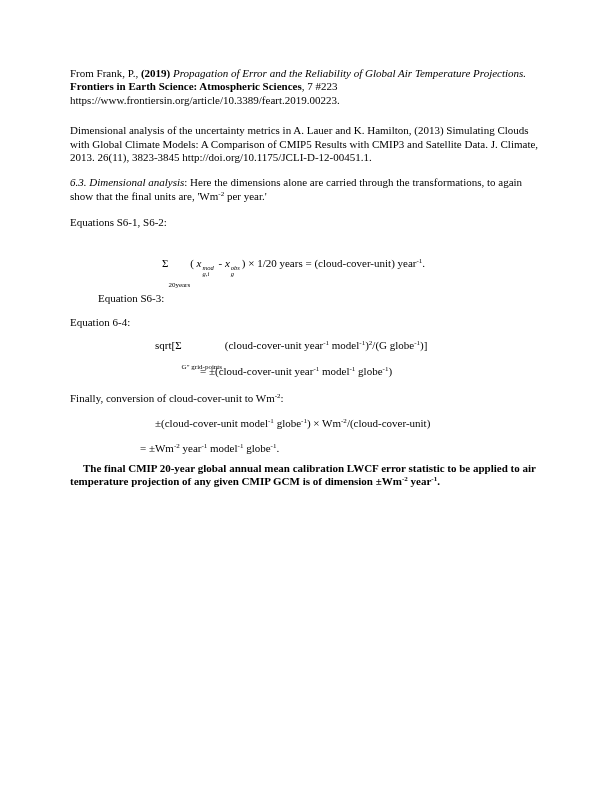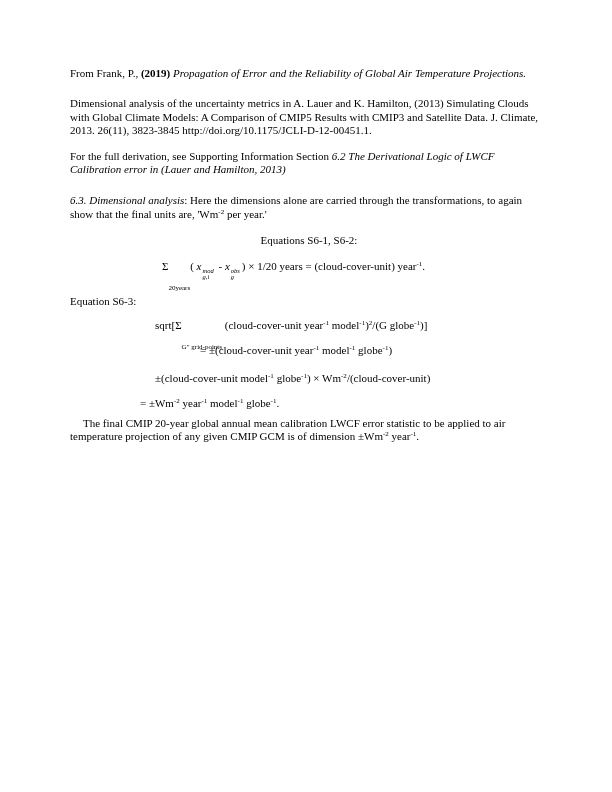--- a/index.html
+++ b/index.html
@@ -32,66 +32,69 @@
     font-style: italic;
     vertical-align: -3px;
     margin: 0 2px 0 1px;
   }
 
   
   .citation            { margin-bottom: 17px; }
   .ref-paragraph       { margin-bottom: 12px; }
   .derivation-note     { margin-bottom: 18px; }
   .section-6-3         { margin-bottom: 11px; }
-  .eq-label-1          { margin-bottom: 12px; text-align: center; }
+  .eq-label-1          { margin-bottom: 27px; }
   .eq-s61              { margin-left: 92px;  margin-bottom: 14px; }
-  .eq-label-2          { margin-bottom: 11px; }
+  .eq-label-2          { margin-bottom: 11px; margin-left: 28px; }
   .eq-s63              { margin-left: 42px;  margin-bottom: 9px; }
   .eq-label-3          { margin-bottom: 10px; }
   .eq-64-l1            { margin-left: 85px;  margin-bottom: 10px; }
   .eq-64-l2            { margin-left: 130px; margin-bottom: 12px; }
   .finally-intro       { margin-bottom: 9px; }
   .conv-l1             { margin-left: 85px;  margin-bottom: 10px; }
   .conv-l2             { margin-left: 70px; margin-bottom: 4px; }
-  .closing             { text-indent: 13px; }
+  .closing             { text-indent: 13px; font-weight: bold; }
 </style>
 </head>
 <body>
 
 <div class="page">
   <div class="content">
 
     <div class="block citation">
       <div class="nowrap"><span>From Frank, P., </span><span class="seg-b">(2019)</span><span> </span><span class="seg-i">Propagation of Error and the Reliability of Global Air Temperature Projections.</span></div>
+      <div class="nowrap"><span class="seg-b">Frontiers in Earth Science: Atmospheric Sciences</span><span>, 7 #223</span></div>
+      <div class="nowrap"><span>https://www.frontiersin.org/article/10.3389/feart.2019.00223.</span></div>
     </div>
 
     <div class="block ref-paragraph"><span>Dimensional analysis of the uncertainty metrics in A. Lauer and K. Hamilton, (2013) Simulating Clouds with Global Climate Models: A Comparison of CMIP5 Results with CMIP3 and Satellite Data. J. Climate, 2013. 26(11), 3823-3845 http://doi.org/10.1175/JCLI-D-12-00451.1.</span></div>
 
-    <div class="block derivation-note"><span>For the full derivation, see Supporting Information Section </span><span class="seg-i">6.2 The Derivational Logic of LWCF Calibration error in (Lauer and Hamilton, 2013)</span></div>
 
     <div class="block section-6-3"><span class="seg-i">6.3. Dimensional analysis</span><span>: Here the dimensions alone are carried through the transformations, to again show that the final units are, 'Wm</span><span class="seg-sup">-2</span><span> per year.'</span></div>
 
     <div class="block eq-label-1"><span>Equations S6-1, S6-2:</span></div>
 
     <div class="block eq-s61"><span>Σ</span><span class="seg-sub">20years</span><span>( </span><span class="seg-i">x</span><span class="stack">
           <span>mod</span>
           <span>g,i</span>
         </span><span> - </span><span class="seg-i">x</span><span class="stack">
           <span>obs</span>
           <span>g</span>
         </span><span>) × 1/20 years = (cloud-cover-unit) year</span><span class="seg-sup">-1</span><span>.</span></div>
 
     <div class="block eq-label-2"><span>Equation S6-3:</span></div>
 
 
+    <div class="block eq-label-3"><span>Equation 6-4:</span></div>
 
     <div class="block eq-64-l1"><span>sqrt[Σ</span><span class="seg-sub">G″ grid-points</span><span> (cloud-cover-unit year</span><span class="seg-sup">-1</span><span> model</span><span class="seg-sup">-1</span><span>)</span><span class="seg-sup">2</span><span>/(G globe</span><span class="seg-sup">-1</span><span>)]</span></div>
 
     <div class="block eq-64-l2"><span>= ±(cloud-cover-unit year</span><span class="seg-sup">-1</span><span> model</span><span class="seg-sup">-1</span><span> globe</span><span class="seg-sup">-1</span><span>)</span></div>
 
+    <div class="block finally-intro"><span>Finally, conversion of cloud-cover-unit to Wm</span><span class="seg-sup">-2</span><span>:</span></div>
 
     <div class="block conv-l1"><span>±(cloud-cover-unit model</span><span class="seg-sup">-1</span><span> globe</span><span class="seg-sup">-1</span><span>) × Wm</span><span class="seg-sup">-2</span><span>/(cloud-cover-unit)</span></div>
 
     <div class="block conv-l2"><span>= ±Wm</span><span class="seg-sup">-2</span><span> year</span><span class="seg-sup">-1</span><span> model</span><span class="seg-sup">-1</span><span> globe</span><span class="seg-sup">-1</span><span>.</span></div>
 
     <div class="block closing"><span>The final CMIP 20-year global annual mean calibration LWCF error statistic to be applied to air temperature projection of any given CMIP GCM is of dimension ±Wm</span><span class="seg-sup">-2</span><span> year</span><span class="seg-sup">-1</span><span>.</span></div>
 
   </div>
 </div>
 

